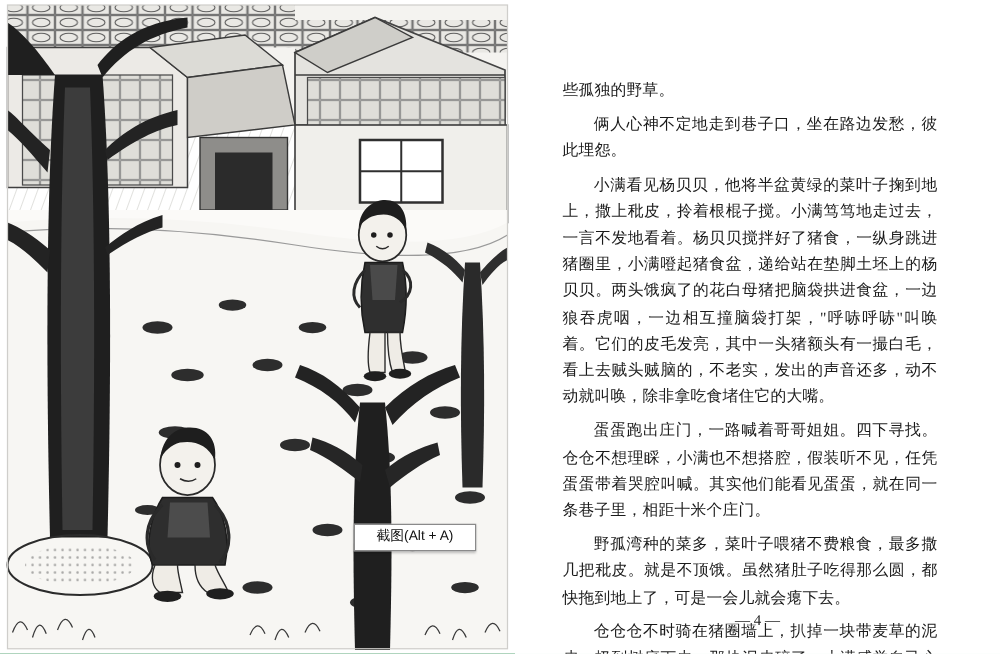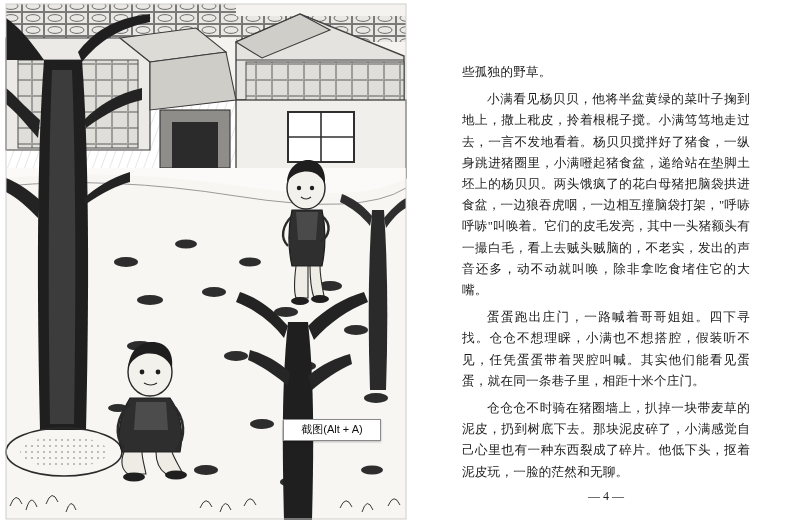--- a/index.html
+++ b/index.html
@@ -60,21 +60,21 @@
     height: 523px;
     background: #ffffff;
   }
   .text-body {
     position: absolute;
     left: 38px;
     top: 62px;
     width: 300px;
   }
   .text-body p {
-    margin: 0 0 6px 12px;
+    margin: 0 0 6px 0;
     font-family: "Liberation Serif", serif;
     font-size: 12.6px;
     line-height: 21.2px;
     color: #1a1a1a;
     text-align: justify;
     letter-spacing: 0.2px;
   }
   .text-body p.indent {
     text-indent: 25px;
   }
@@ -253,20 +253,22 @@
 
       <rect x="6" y="4" width="400" height="515" fill="none" stroke="#cfcecb" stroke-width="1"></rect>
     </svg>
 
     <div class="capture-hint">截图(Alt + A)</div>
   </div>
 
   <div class="textpage">
     <div class="text-body">
       <p>些孤独的野草。</p>
+      <p class="indent">俩人心神不定地走到巷子口，坐在路边发愁，彼此埋怨。</p>
       <p class="indent">小满看见杨贝贝，他将半盆黄绿的菜叶子掬到地上，撒上秕皮，拎着根棍子搅。小满笃笃地走过去，一言不发地看着。杨贝贝搅拌好了猪食，一纵身跳进猪圈里，小满噔起猪食盆，递给站在垫脚土坯上的杨贝贝。两头饿疯了的花白母猪把脑袋拱进食盆，一边狼吞虎咽，一边相互撞脑袋打架，"呼哧呼哧"叫唤着。它们的皮毛发亮，其中一头猪额头有一撮白毛，看上去贼头贼脑的，不老实，发出的声音还多，动不动就叫唤，除非拿吃食堵住它的大嘴。</p>
       <p class="indent">蛋蛋跑出庄门，一路喊着哥哥姐姐。四下寻找。仓仓不想理睬，小满也不想搭腔，假装听不见，任凭蛋蛋带着哭腔叫喊。其实他们能看见蛋蛋，就在同一条巷子里，相距十米个庄门。</p>
+      <p class="indent">野孤湾种的菜多，菜叶子喂猪不费粮食，最多撒几把秕皮。就是不顶饿。虽然猪肚子吃得那么圆，都快拖到地上了，可是一会儿就会瘪下去。</p>
       <p class="indent">仓仓仓不时骑在猪圈墙上，扒掉一块带麦草的泥皮，扔到树底下去。那块泥皮碎了，小满感觉自己心里也有一种东西裂成了碎片。他低下头，抠着泥皮玩，一脸的茫然和无聊。</p>
     </div>
     <div class="page-number">— 4 —</div>
   </div>
 
 </div>
 
 </body></html>

